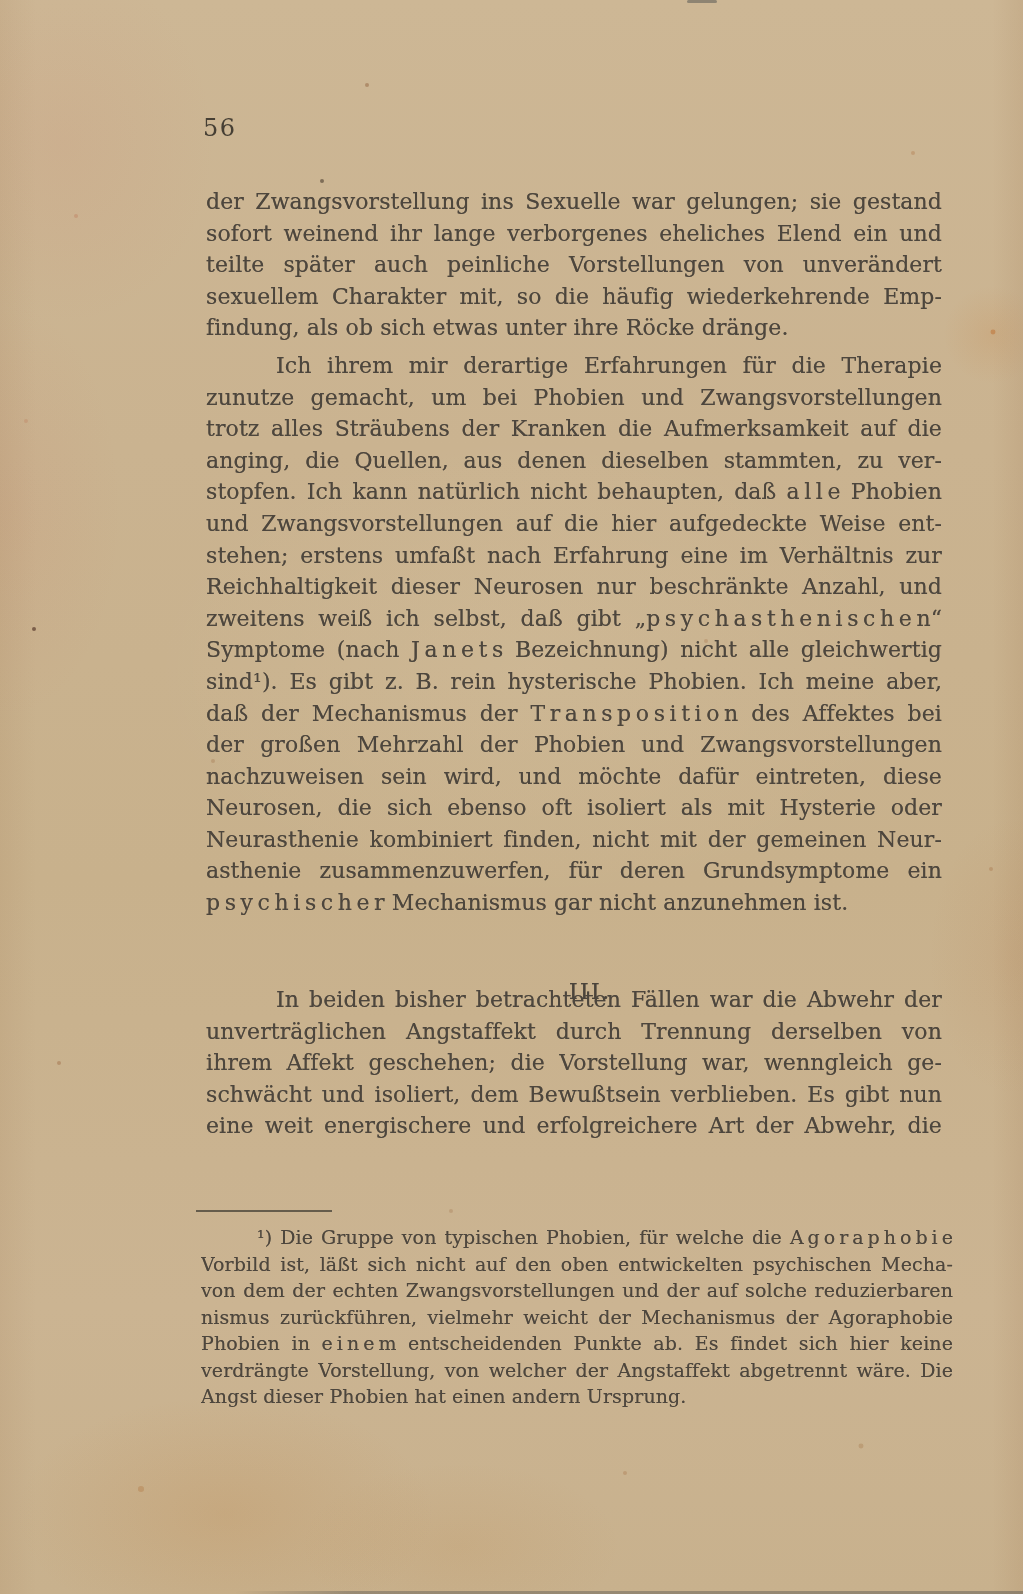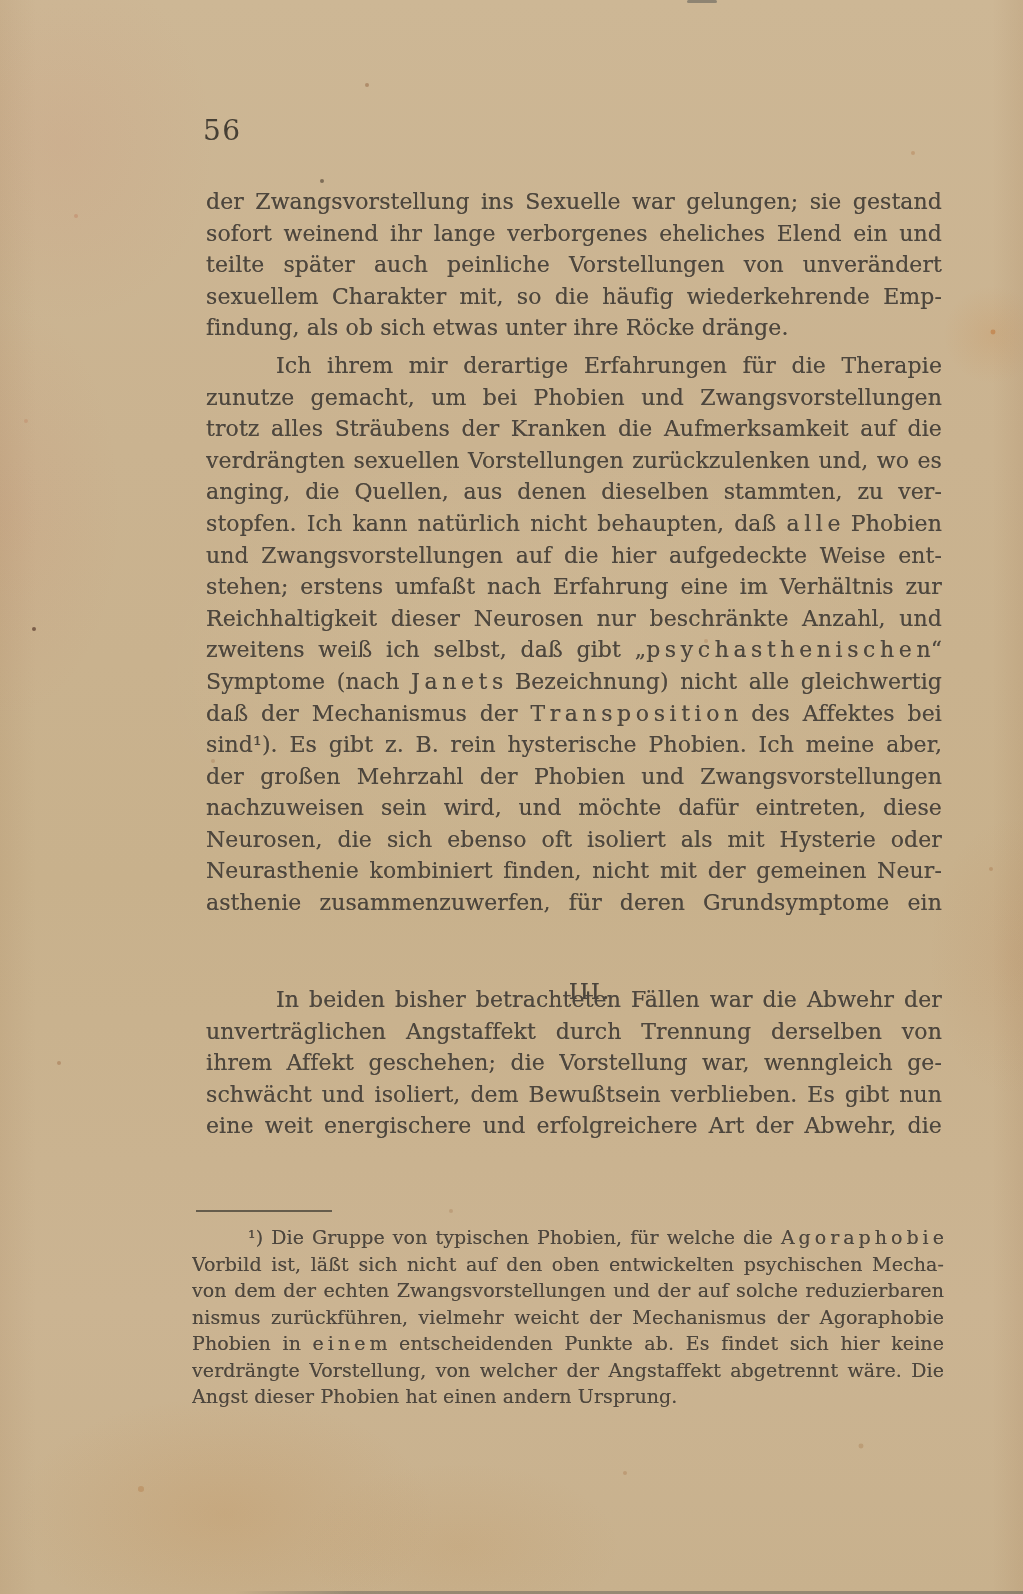--- a/index.html
+++ b/index.html
@@ -18,21 +18,21 @@
       radial-gradient(ellipse 120px 200px at 99% 60%, rgba(176,108,58,0.10), transparent 70%),
       radial-gradient(ellipse 520px 320px at 52% 42%, rgba(255,244,220,0.07), transparent 75%),
       linear-gradient(90deg, rgba(146,104,66,0.10) 0%, rgba(146,104,66,0) 3.5%, rgba(146,104,66,0) 97%, rgba(146,104,66,0.12) 100%),
       linear-gradient(180deg, #cdb795 0%, #cab390 28%, #c8b18c 55%, #cbb492 82%, #c8b18d 100%);
     font-family: "DejaVu Serif", "Liberation Serif", serif;
     color: #4d463d;
   }
   #pagenum {
     position: absolute;
     left: 203px; top: 114px;
-    font-size: 28px;
+    font-size: 24px;
     letter-spacing: 1.5px;
     color: #463f34;
   }
   #main1 { position: absolute; left: 206px; top: 186px; width: 736px; }
   #main2 { position: absolute; left: 206px; top: 984px; width: 736px; }
   .para .line {
     font-size: 22px;
     line-height: 31.6px;
     height: 31.6px;
     letter-spacing: 0.1px;
@@ -53,21 +53,21 @@
     letter-spacing: 2px;
     color: #4b443b;
     text-shadow: 0 0 0.5px rgba(77,70,61,0.65);
   }
   #fnrule {
     position: absolute;
     left: 196px; top: 1210px;
     width: 136px; height: 2px;
     background: rgba(84,76,64,0.85);
   }
-  #footnote { position: absolute; left: 192px; top: 1224px; width: 752px; }
+  #footnote { position: absolute; left: 201px; top: 1224px; width: 752px; }
   #footnote .line {
     font-size: 19px;
     line-height: 26.5px;
     height: 26.5px;
     letter-spacing: 0.1px;
     text-align: justify;
     text-align-last: justify;
     overflow: hidden;
     text-shadow: 0 0 0.5px rgba(77,70,61,0.6);
   }
@@ -117,35 +117,35 @@
         <div class="line">der Zwangsvorstellung ins Sexuelle war gelungen; sie gestand</div>
         <div class="line">sofort weinend ihr lange verborgenes eheliches Elend ein und</div>
         <div class="line">teilte später auch peinliche Vorstellungen von unverändert</div>
         <div class="line">sexuellem Charakter mit, so die häufig wiederkehrende Emp-</div>
         <div class="line last">findung, als ob sich etwas unter ihre Röcke dränge.</div>
       </div>
     <div class="para p2">
         <div class="line indent">Ich ihrem mir derartige Erfahrungen für die Therapie</div>
         <div class="line">zunutze gemacht, um bei Phobien und Zwangsvorstellungen</div>
         <div class="line">trotz alles Sträubens der Kranken die Aufmerksamkeit auf die</div>
-        <div class="line">verdrängten sexuellen Vorstellungen zurückzulenken und, wo es</div>
         <div class="line">anging, die Quellen, aus denen dieselben stammten, zu ver-</div>
         <div class="line">stopfen. Ich kann natürlich nicht behaupten, daß a l l e Phobien</div>
         <div class="line">und Zwangsvorstellungen auf die hier aufgedeckte Weise ent-</div>
         <div class="line">stehen; erstens umfaßt nach Erfahrung eine im Verhältnis zur</div>
         <div class="line">Reichhaltigkeit dieser Neurosen nur beschränkte Anzahl, und</div>
         <div class="line">zweitens weiß ich selbst, daß gibt „p s y c h a s t h e n i s c h e n“</div>
         <div class="line">Symptome (nach J a n e t s Bezeichnung) nicht alle gleichwertig</div>
+        <div class="line">sind¹). Es gibt z. B. rein hysterische Phobien. Ich meine aber,</div>
         <div class="line">daß der Mechanismus der T r a n s p o s i t i o n des Affektes bei</div>
-        <div class="line">sind¹). Es gibt z. B. rein hysterische Phobien. Ich meine aber,</div>
         <div class="line">der großen Mehrzahl der Phobien und Zwangsvorstellungen</div>
         <div class="line">nachzuweisen sein wird, und möchte dafür eintreten, diese</div>
         <div class="line">Neurosen, die sich ebenso oft isoliert als mit Hysterie oder</div>
         <div class="line">Neurasthenie kombiniert finden, nicht mit der gemeinen Neur-</div>
         <div class="line">asthenie zusammenzuwerfen, für deren Grundsymptome ein</div>
+        <div class="line last">p s y c h i s c h e r Mechanismus gar nicht anzunehmen ist.</div>
       </div>
   </div>
 
   <div id="heading">III.</div>
 
   <div id="main2">
     <div class="para">
         <div class="line indent">In beiden bisher betrachteten Fällen war die Abwehr der</div>
         <div class="line">unverträglichen Angstaffekt durch Trennung derselben von</div>
         <div class="line">ihrem Affekt geschehen; die Vorstellung war, wenngleich ge-</div>

